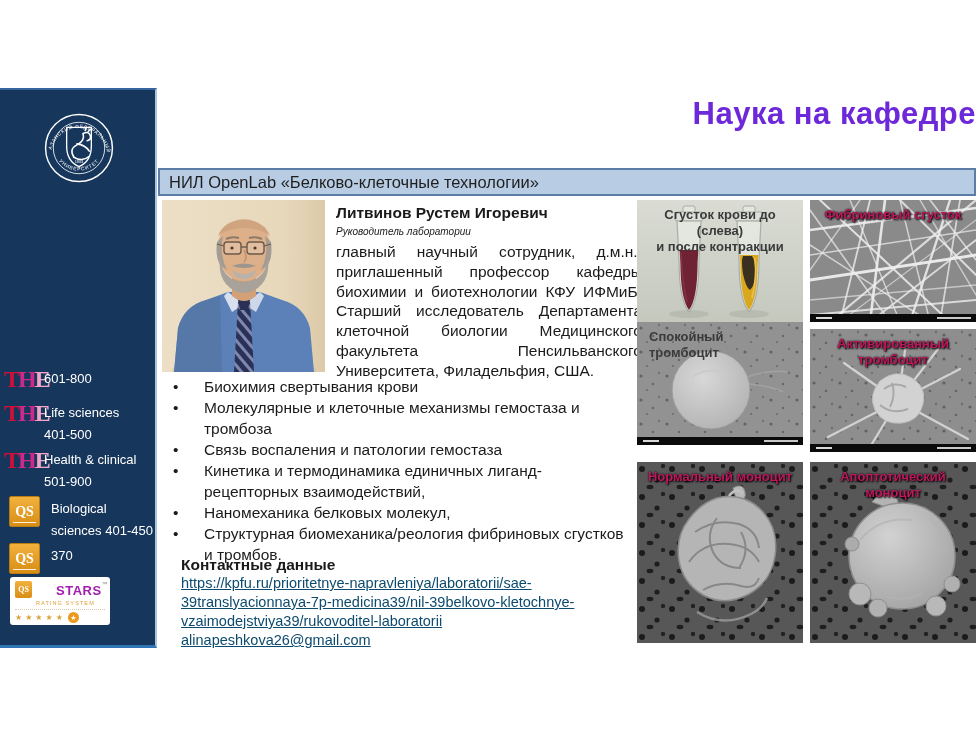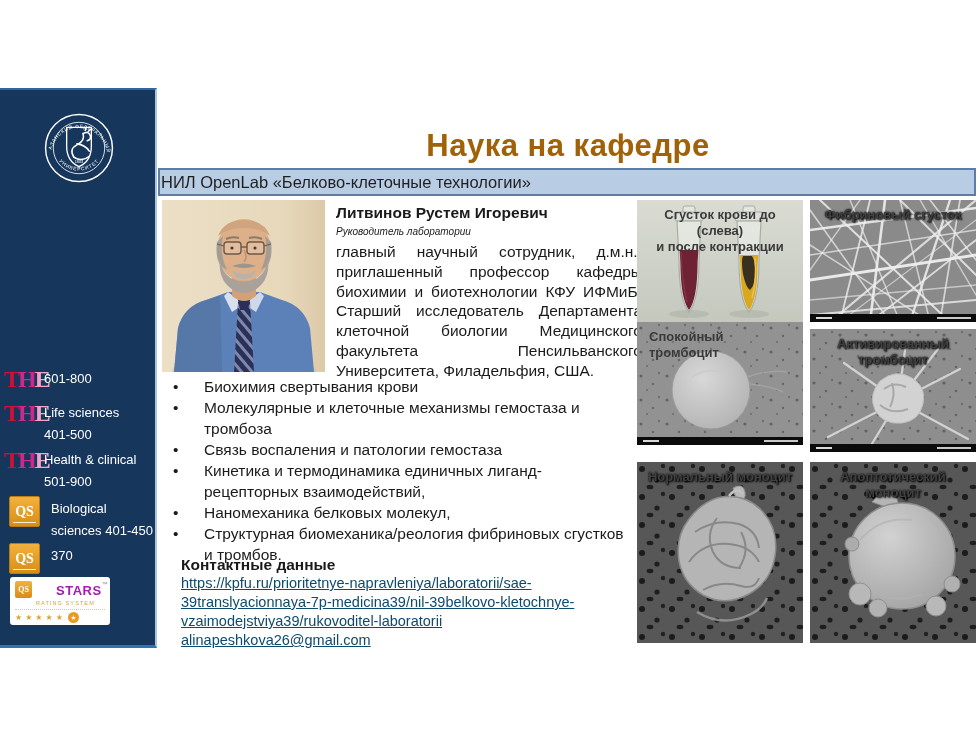--- a/index.html
+++ b/index.html
@@ -1,21 +1,21 @@
 <!DOCTYPE html>
 <html><head>
 <meta charset="utf-8">
 <style>
   html,body{margin:0;padding:0;background:#ffffff;}
   .slide{position:relative;width:980px;height:735px;background:#ffffff;overflow:hidden;
          font-family:"Liberation Sans", sans-serif;color:#1a1a1a;}
 
   
-  .title{position:absolute;left:160px;top:96px;width:816px;text-align:center;
-         font-size:31px;font-weight:bold;color:#a16207;letter-spacing:.5px;margin-top:32px;}
+  .title{position:absolute;left:160px;top:96px;width:816px;text-align:right;
+         font-size:31px;font-weight:bold;color:#6d28d9;letter-spacing:.5px;}
 
   
   .sidebar{position:absolute;left:0;top:88px;width:157px;height:560px;background:#16365c;
            border-top:2px solid #35659c;border-right:2px solid #a9c5df;border-bottom:3px solid #2e75b6;
            box-sizing:border-box;}
   .emblem{position:absolute;left:43px;top:22px;width:72px;height:72px;}
   .rank-row{position:absolute;left:4px;display:flex;align-items:flex-start;color:#fff;}
   .rank-text{font-size:13px;line-height:22px;padding-top:2px;white-space:nowrap;}
   .rank-text span{display:block;}
   .the-logo{width:40px;font-weight:bold;font-size:24px;line-height:26px;letter-spacing:-2px;
@@ -36,21 +36,21 @@
   .stars-tm{font-size:6px;color:#8a8a8a;vertical-align:top;}
   .stars-sub{font-size:5.5px;color:#dd9e33;letter-spacing:1.1px;margin-top:1px;}
   .stars-row{margin-top:3px;border-top:1px dotted #d9c9a8;padding-top:2px;display:flex;align-items:center;}
   .stars-glyphs{color:#d8a53c;font-size:8px;letter-spacing:3px;line-height:10px;}
   .star-badge{width:11px;height:11px;border-radius:50%;background:#eb9a1e;color:#fff;font-size:7px;line-height:11px;
               text-align:center;margin-left:2px;flex:none;}
 
   
   .header-bar{position:absolute;left:158px;top:168px;width:818px;height:28px;background:#b8cce4;
               border:2px solid #5c7da6;box-sizing:border-box;display:flex;align-items:center;
-              padding-left:1px;font-size:16.5px;color:#1f1f1f;}
+              padding-left:9px;font-size:16.5px;color:#1f1f1f;}
 
   
   .photo{position:absolute;left:162px;top:200px;width:163px;height:172px;overflow:hidden;}
   .photo svg{display:block;}
   .profile-text{position:absolute;left:336px;top:203px;width:306px;}
   .profile-name{font-size:15.5px;font-weight:bold;line-height:19px;}
   .profile-role{font-size:10px;font-style:italic;line-height:19px;}
   .profile-bio{font-size:15.5px;line-height:19.8px;text-align:justify;margin-top:1px;}
 
   
@@ -63,21 +63,21 @@
   
   .contacts{position:absolute;left:181px;top:555px;width:462px;}
   .contacts-heading{font-size:15.5px;font-weight:bold;line-height:19px;}
   .contacts a{display:block;color:#0c4a6e;text-decoration:underline;font-size:14.5px;line-height:19px;}
 
   
   .panel{position:absolute;overflow:hidden;}
   .panel svg{position:absolute;left:0;top:0;}
   .panel-label{position:absolute;left:0;right:0;top:7px;text-align:center;font-weight:bold;
                font-size:13px;line-height:16px;white-space:pre-line;z-index:2;}
-  .label-light{color:#404040;text-shadow:0 0 2px #000,1px 1px 2px #000;}
+  .label-light{color:#be185d;text-shadow:0 0 2px #000,1px 1px 2px #000;}
   .label-dark{color:#3a3a3a;text-shadow:none;}
   .label-left{text-align:left;padding-left:12px;}
   .p1{left:637px;top:200px;width:166px;height:139px;}
   .p2{left:810px;top:200px;width:166px;height:122px;}
   .p3{left:637px;top:322px;width:166px;height:123px;}
   .p4{left:810px;top:329px;width:166px;height:123px;}
   .p5{left:637px;top:462px;width:166px;height:181px;}
   .p6{left:810px;top:462px;width:166px;height:181px;}
   .scalebar{position:absolute;left:0;right:0;bottom:0;height:8px;background:#0b0b0b;z-index:3;}
   .scalebar::before{content:"";position:absolute;left:6px;top:3px;width:16px;height:2px;background:#d8d8d8;}

